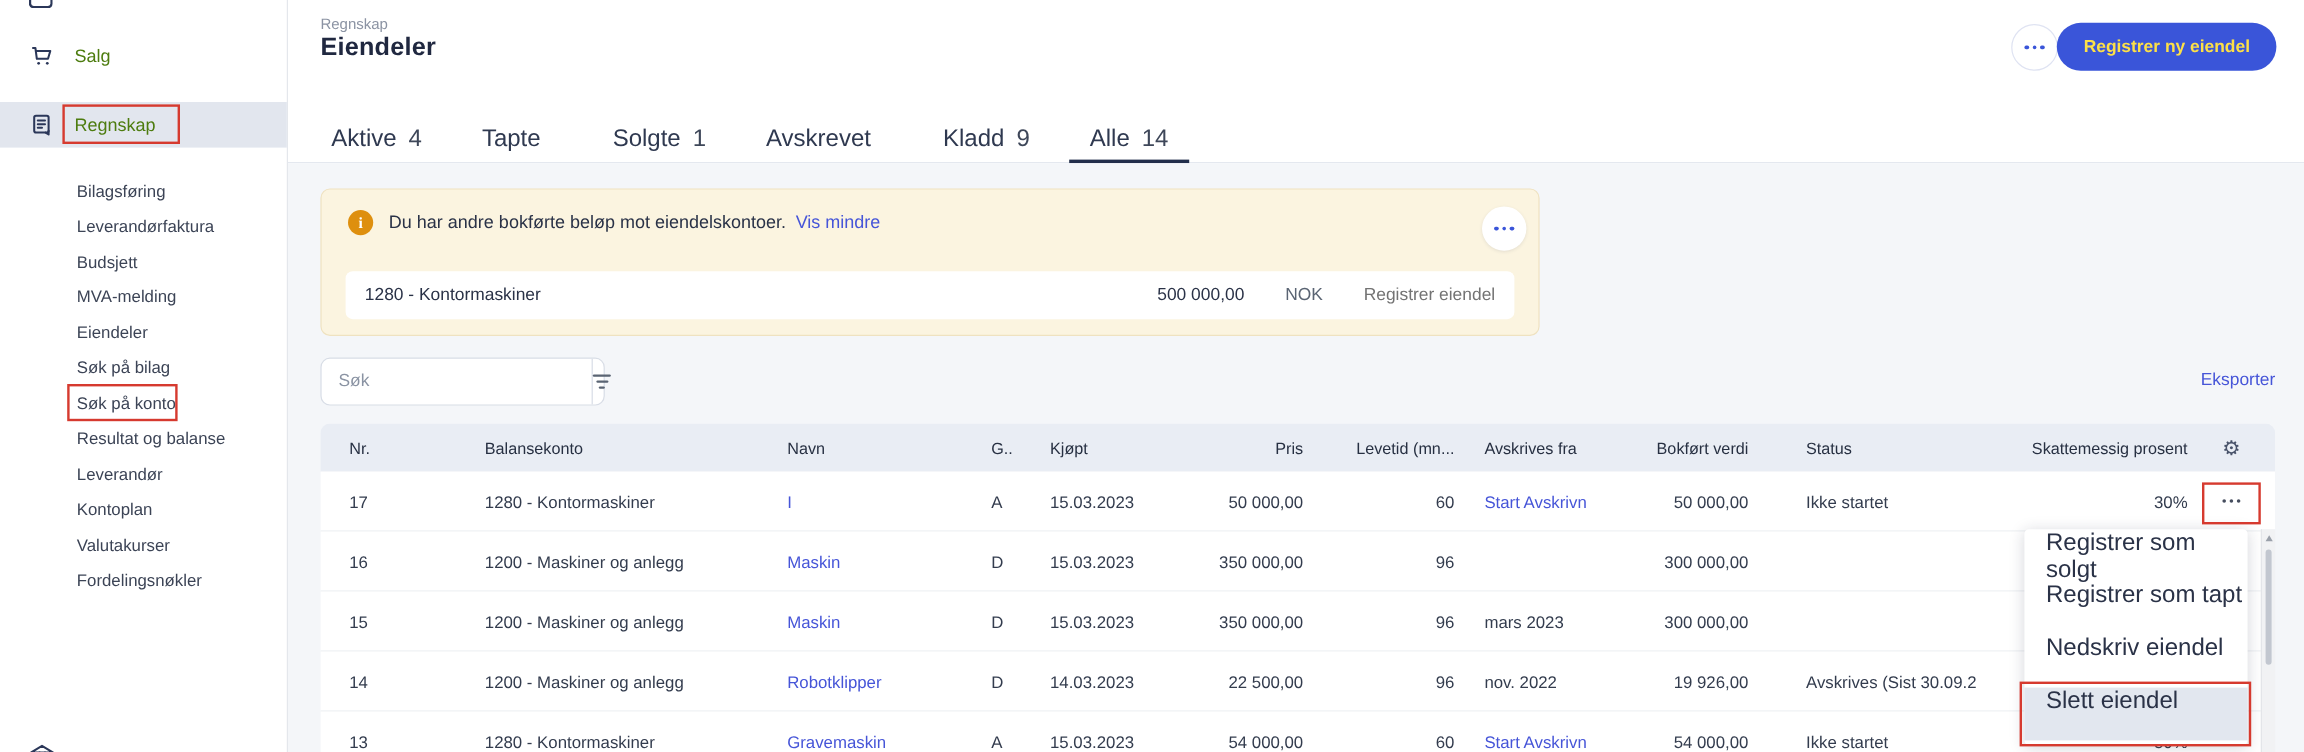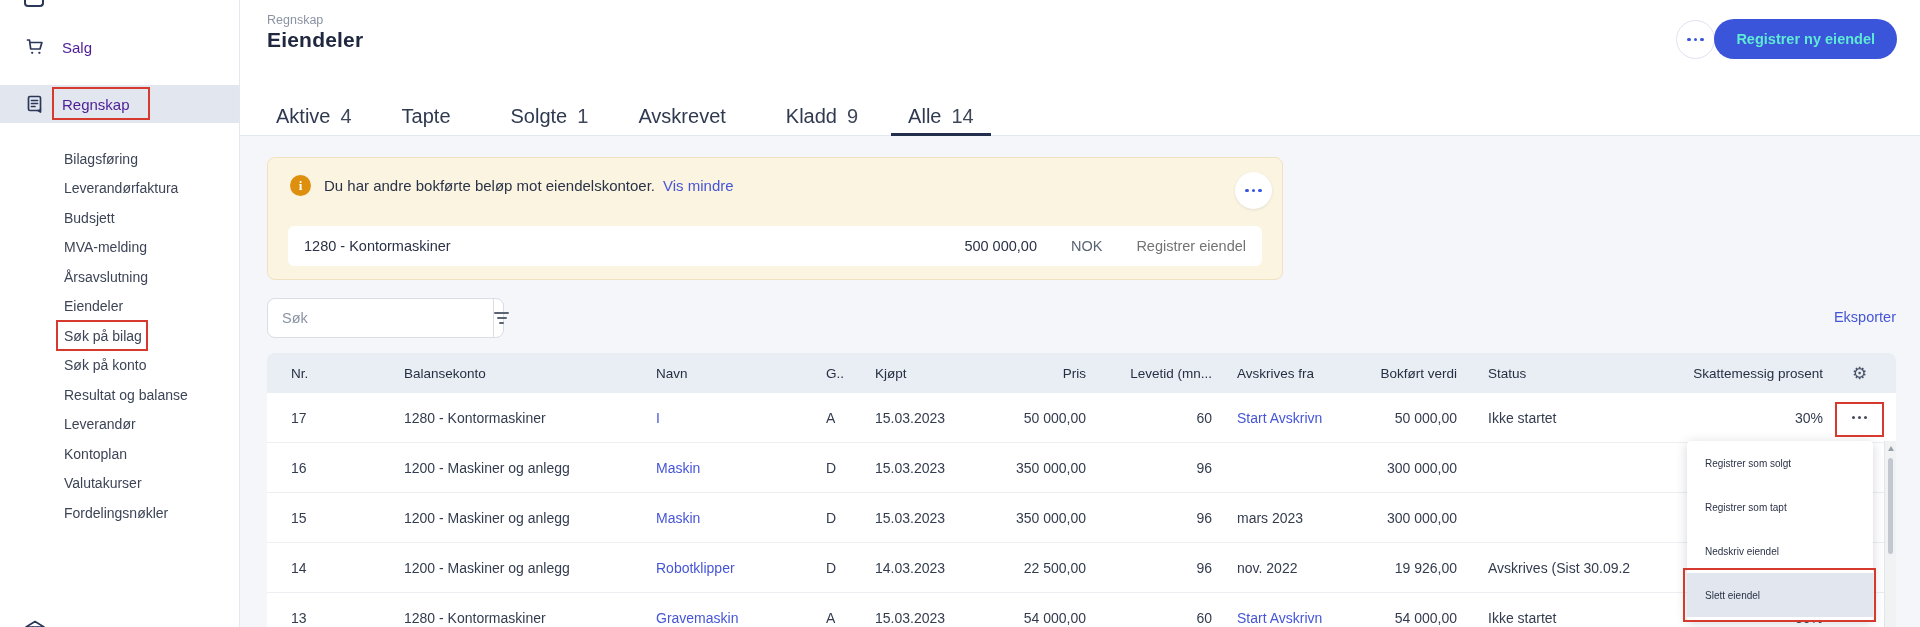--- a/index.html
+++ b/index.html
@@ -5,38 +5,38 @@
   * { margin:0; padding:0; box-sizing:border-box; }
   html,body { width:1920px; height:627px; overflow:hidden; }
   body { font-family:"Liberation Sans", sans-serif; color:#333C4E; background:#fff; }
   .app { position:relative; width:1920px; height:627px; overflow:hidden; background:#fff; }
 
   
   .sidebar { position:absolute; left:0; top:0; width:240px; height:627px; background:#fff; border-right:1px solid #E4E7EC; z-index:5; }
   .side-frag { position:absolute; left:24px; top:-3px; width:20px; height:10px; border:2px solid #2B3759; border-top:none; border-radius:0 0 4px 4px; }
   .side-item { position:absolute; left:0; width:100%; height:38px; display:flex; align-items:center; cursor:pointer; }
   .side-item .icon { width:22px; height:22px; margin-left:24px; display:flex; align-items:center; justify-content:center; }
-  .side-item .lbl { margin-left:16px; font-size:15px; color:#4c1d95; }
+  .side-item .lbl { margin-left:16px; font-size:15px; color:#4d7c0f; }
   .side-item.active { background:#E2E6EE; }
   .side-sub { position:absolute; left:0; top:144px; width:100%; list-style:none; }
   .side-sub li { height:29.5px; display:flex; align-items:center; padding-left:64px; font-size:14px; color:#3C4456; cursor:pointer; }
   .redbox { position:absolute; border:2.5px solid #D63A2F; z-index:40; pointer-events:none; }
 
   
   .page { position:absolute; left:240px; top:0; right:0; bottom:0; background:#fff; }
   .hairline { position:absolute; background:#E5E8EF; }
 
   .page-header { position:absolute; top:0; left:0; right:0; height:98px; background:#fff; }
   .breadcrumb { position:absolute; left:27px; top:13px; font-size:12.5px; color:#8B93A3; }
   .page-title { position:absolute; left:27px; top:28px; font-size:21px; font-weight:700; color:#202840; letter-spacing:.2px; }
   .circle-btn { position:absolute; width:39px; height:39px; border-radius:50%; background:#fff; border:1px solid #DFE3F2; display:flex; align-items:center; justify-content:center; cursor:pointer; }
   .dots { display:flex; gap:3px; align-items:center; }
   .dots i { width:3.5px; height:3.5px; border-radius:50%; background:#3A55D9; display:block; }
   .dots.dark i { background:#454D5E; width:3.2px; height:3.2px; }
-  .primary-btn { position:absolute; right:23px; top:19px; height:40px; padding:0 22px; background:#3A55D9; color:#5eead4; border:none; border-radius:20px; font-size:14.5px; font-weight:700; font-family:"Liberation Sans",sans-serif; cursor:pointer; }
+  .primary-btn { position:absolute; right:23px; top:19px; height:40px; padding:0 22px; background:#3A55D9; color:#fde047; border:none; border-radius:20px; font-size:14.5px; font-weight:700; font-family:"Liberation Sans",sans-serif; cursor:pointer; }
 
   .tabs { position:absolute; top:98px; left:0; right:0; height:38px; background:#fff; border-bottom:1px solid #E4E8EF; display:flex; align-items:stretch; padding-left:11px; }
   .tab { position:relative; display:flex; align-items:center; padding:0 17px; margin:0 8px; font-size:20px; color:#2F3950; cursor:pointer; white-space:nowrap; }
   .tab .cnt { margin-left:10px; color:#3E4759; }
   .tab.active::after { content:""; position:absolute; left:0; right:0; bottom:-1px; height:3px; background:#222E4B; }
 
   .content { position:absolute; top:136px; left:0; right:0; bottom:0; background:#F4F6F9; }
 
   
   .banner { position:absolute; left:27px; top:21px; width:1016px; height:123px; background:#FBF4E0; border:1px solid #EFE2C0; border-radius:8px; }
@@ -61,28 +61,28 @@
   .filter-btn b:nth-child(1){ width:15px; } .filter-btn b:nth-child(2){ width:10px; } .filter-btn b:nth-child(3){ width:5px; }
   .export-link { position:absolute; right:24px; top:173px; font-size:14.5px; color:#4655D8; cursor:pointer; }
 
   
   .tbl { position:absolute; left:27px; top:217px; width:1629px; border-radius:8px 8px 0 0; overflow:hidden; }
   .trow { display:grid; grid-template-columns:113px 252px 170px 49px 120px 91px 126px 135px 110px 216px 150px 73px; padding-left:24px; align-items:center; }
   .thead { height:40px; background:#E9EDF4; font-size:13.5px; color:#273042; }
   .tbody-row { height:50px; background:#fff; border-bottom:1px solid #ECEEF2; font-size:14px; color:#333C4E; }
   .c-right { text-align:right; }
   .c-pad { padding-left:25px; }
-  .c-pad32 { padding-left:31px; }
+  .c-pad32 { padding-left:48px; }
   .cell-link { color:#4655D8; cursor:pointer; }
   .gear { text-align:center; font-size:17px; color:#49536A; cursor:pointer; }
   .row-kebab { display:flex; justify-content:center; cursor:pointer; }
 
   
   .menu { position:absolute; left:1687px; top:441px; width:186px; background:#fff; border-radius:4px; box-shadow:0 2px 12px rgba(25,35,60,.18); padding-bottom:4px; z-index:30; }
-  .menu-item { height:44px; display:flex; align-items:center; padding-left:18px; font-size:10px; color:#2A3247; cursor:pointer; }
+  .menu-item { height:44px; display:flex; padding-left:18px; font-size:20px; color:#2A3247; cursor:pointer; }
   .menu-item.selected { background:#E2E7EF; }
 
   
   .scrollstrip { position:absolute; left:1884px; top:441px; width:12px; height:186px; background:#F1F2F4; border-left:1px solid #E3E5E9; z-index:31; }
   .scrollstrip .up { position:absolute; top:5px; left:2.5px; width:0; height:0; border-left:3.5px solid transparent; border-right:3.5px solid transparent; border-bottom:5px solid #9AA0AA; }
   .scrollstrip .thumb { position:absolute; top:17px; left:3px; width:5px; height:96px; border-radius:3px; background:#C2C7D0; }
 
   svg { display:block; }
 </style>
 </head>
@@ -127,23 +127,20 @@
 
         <li>
           <span>Budsjett</span>
         </li>
 
 
         <li>
           <span>MVA-melding</span>
         </li>
 
-        <li>
-          <span>Årsavslutning</span>
-        </li>
 
         <li>
           <span>Eiendeler</span>
         </li>
 
 
         <li>
           <span>Søk på bilag</span>
         </li>
 

